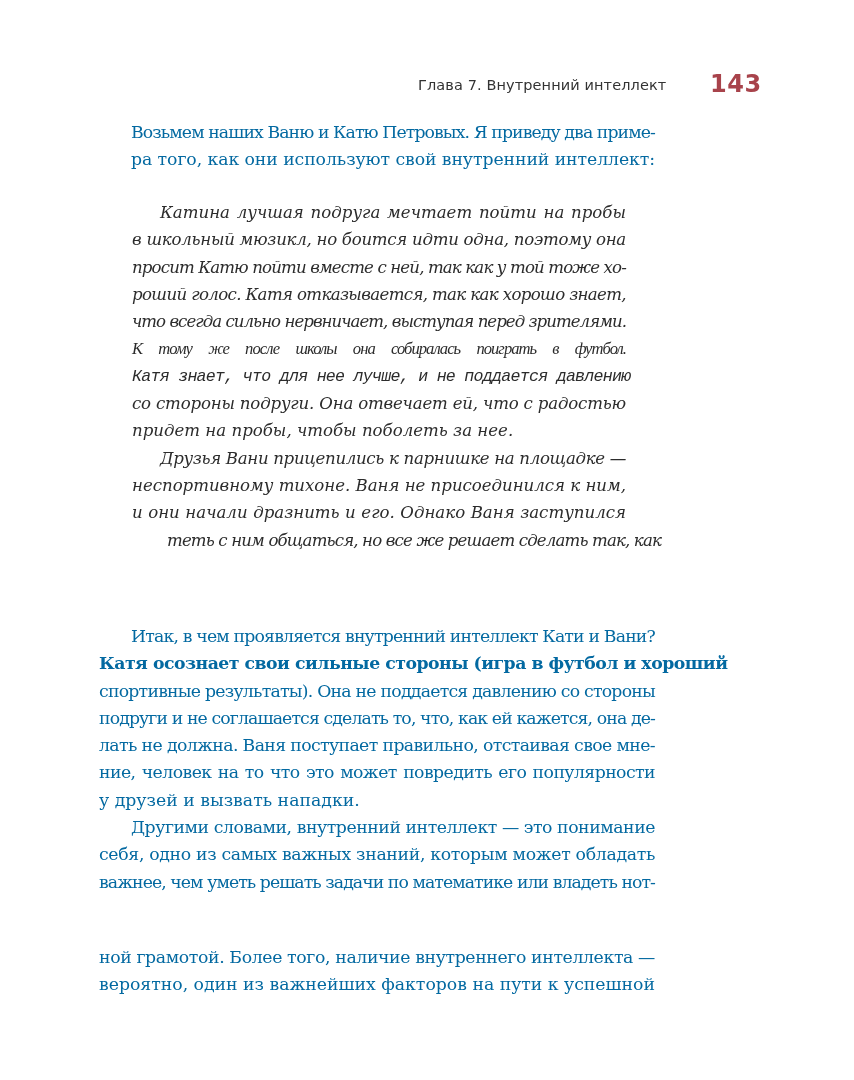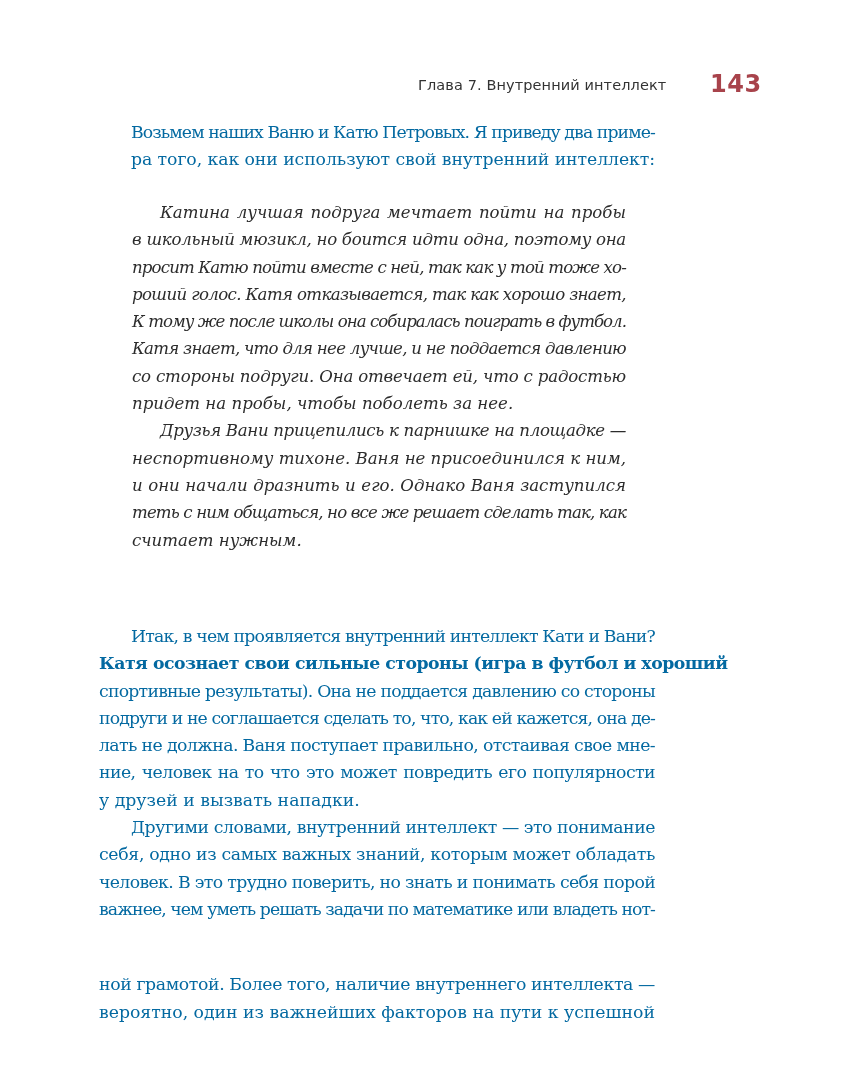--- a/index.html
+++ b/index.html
@@ -94,45 +94,44 @@
     <span class="line last" style="letter-spacing: -0.0859375px;">ра того, как они используют свой внутренний интеллект:</span>
   </p>
 </div>
 
 <div class="quote">
   <p class="para">
     <span class="line">Катина лучшая подруга мечтает пойти на пробы</span>
     <span class="line" style="text-indent: 0px; letter-spacing: -0.273284px;">в школьный мюзикл, но боится идти одна, поэтому она</span>
     <span class="line" style="text-indent: 0px; letter-spacing: -0.864005px;">просит Катю пойти вместе с ней, так как у той тоже хо-</span>
     <span class="line" style="text-indent: 0px; letter-spacing: -0.64092px;">роший голос. Катя отказывается, так как хорошо знает,</span>
-    <span class="line" style="text-indent: 0px; letter-spacing: -0.970455px;">К тому же после школы она собиралась поиграть в футбол.</span>
-    <span class="line" style="text-indent: 0px; letter-spacing: -0.726273px;">Катя знает, что для нее лучше, и не поддается давлению</span>
+    <span class="line" style="text-indent: 0px; letter-spacing: -0.973011px;">что всегда сильно нервничает, выступая перед зрителями.</span>
+    <span class="line" style="text-indent: 0px; letter-spacing: -0.970455px; font-family: Liberation Serif, serif;">К тому же после школы она собиралась поиграть в футбол.</span>
+    <span class="line" style="text-indent: 0px; letter-spacing: -0.726273px; font-family: Liberation Mono, monospace;">Катя знает, что для нее лучше, и не поддается давлению</span>
     <span class="line" style="text-indent: 0px; letter-spacing: -0.187806px;">со стороны подруги. Она отвечает ей, что с радостью</span>
     <span class="line last" style="text-indent:0">придет на пробы, чтобы поболеть за нее.</span>
   </p>
   <p class="para">
     <span class="line" style="letter-spacing: -0.320312px;">Друзья Вани прицепились к парнишке на площадке —</span>
     <span class="line" style="text-indent: 0px; letter-spacing: -0.0253125px;">неспортивному тихоне. Ваня не присоединился к ним,</span>
     <span class="line" style="text-indent:0">и они начали дразнить и его. Однако Ваня заступился</span>
-    <span class="line" style="text-indent: 0px; letter-spacing: -0.853009px;">теть с ним общаться, но все же решает сделать так, как</span>
-    <span class="line last" style="text-indent:0">считает нужным.</span>
+    <span class="line" style="text-indent: 0px; letter-spacing: -0.853009px; margin-left: 35px;">теть с ним общаться, но все же решает сделать так, как</span>
   </p>
 </div>
 
 <div class="body-text block-conclusion">
   <p class="para">
     <span class="line" style="letter-spacing: -0.827303px;">Итак, в чем проявляется внутренний интеллект Кати и Вани?</span>
     <span class="line" style="text-indent: 0px; letter-spacing: -0.501589px; font-weight: bold;">Катя осознает свои сильные стороны (игра в футбол и хороший</span>
     <span class="line" style="text-indent: 0px; letter-spacing: -0.76901px;">спортивные результаты). Она не поддается давлению со стороны</span>
     <span class="line" style="text-indent: 0px; letter-spacing: -0.889183px;">подруги и не соглашается сделать то, что, как ей кажется, она де-</span>
     <span class="line" style="text-indent: 0px; letter-spacing: -0.631148px;">лать не должна. Ваня поступает правильно, отстаивая свое мне-</span>
     <span class="line" style="text-indent: 0px; letter-spacing: -0.572135px;">ние, человек на то что это может повредить его популярности</span>
     <span class="line last" style="text-indent:0">у друзей и вызвать нападки.</span>
   </p>
   <p class="para">
     <span class="line" style="letter-spacing: -0.451356px;">Другими словами, внутренний интеллект — это понимание</span>
     <span class="line" style="text-indent: 0px; letter-spacing: -0.327851px;">себя, одно из самых важных знаний, которым может обладать</span>
-    <span class="line" style="text-indent: 0px; letter-spacing: -0.649698px;">человек. В это трудно поверить, но знать и понимать себя порой</span>
     <span class="line" style="text-indent: 0px; letter-spacing: -0.943044px;">важнее, чем уметь решать задачи по математике или владеть нот-</span>
     <span class="line" style="text-indent: 0px; letter-spacing: -0.37958px; margin-top: 48px;">ной грамотой. Более того, наличие внутреннего интеллекта —</span>
     <span class="line" style="text-indent: 0px; letter-spacing: -0.0196023px;">вероятно, один из важнейших факторов на пути к успешной</span>
   </p>
 </div>
 
 </body></html>

